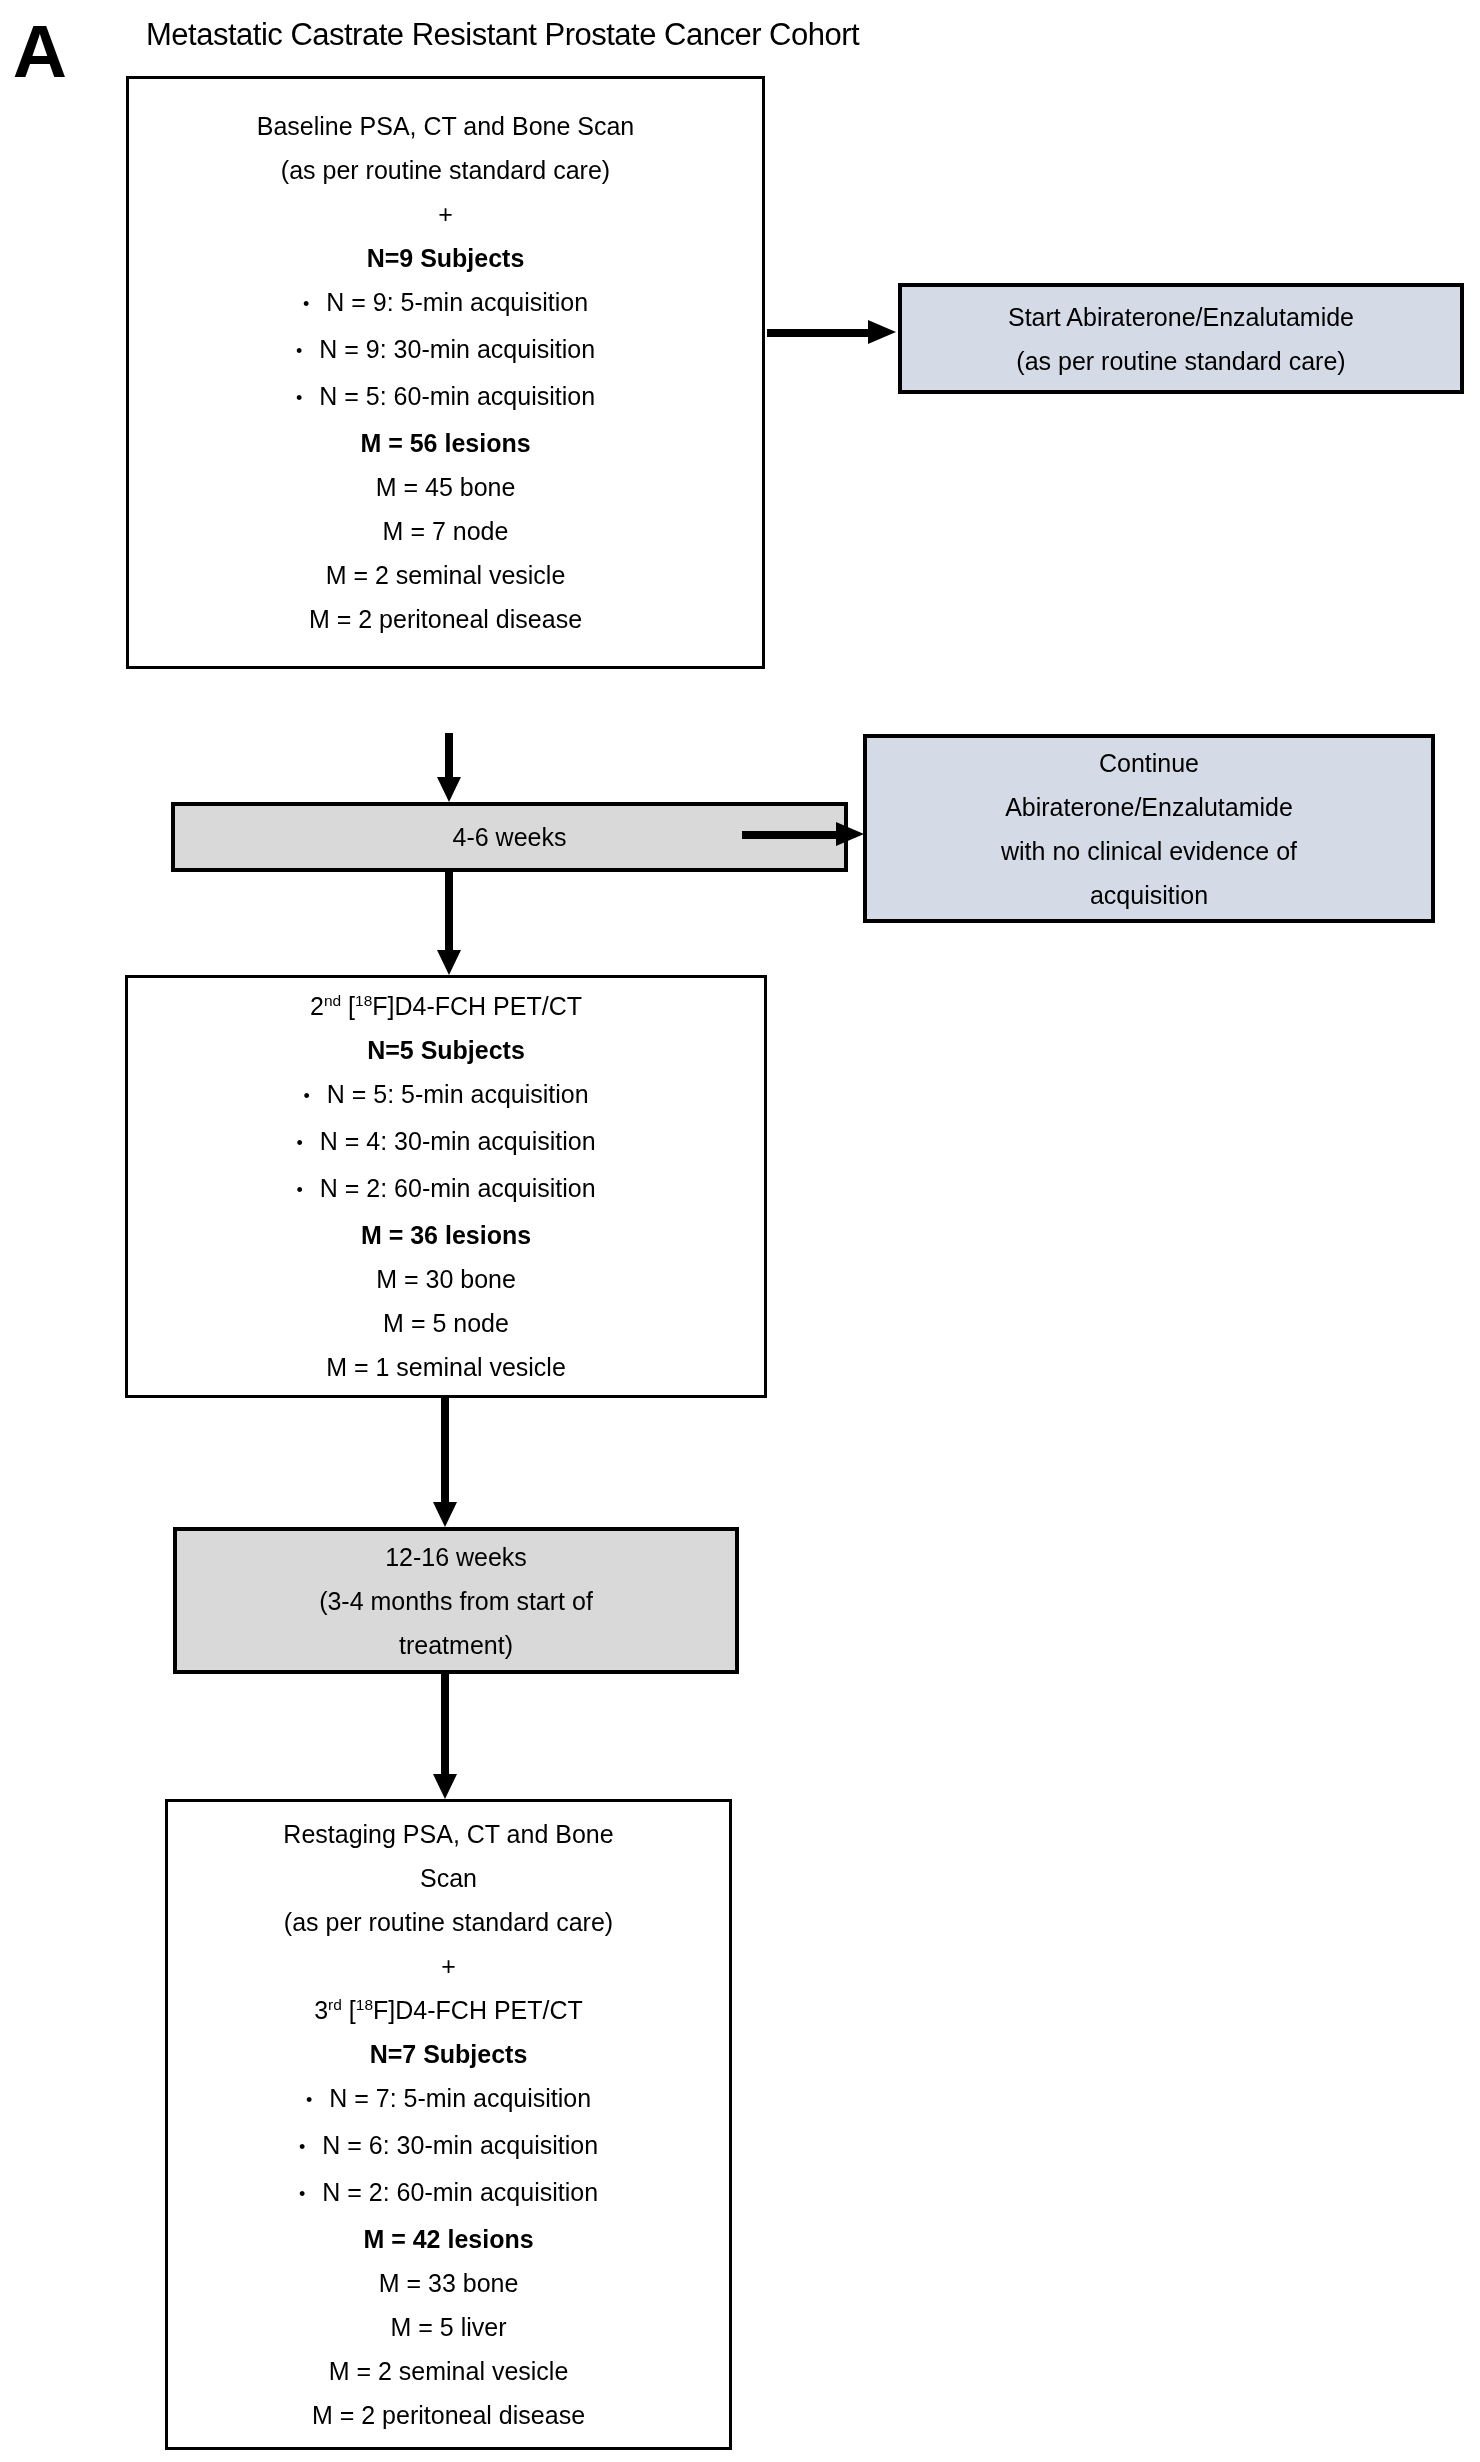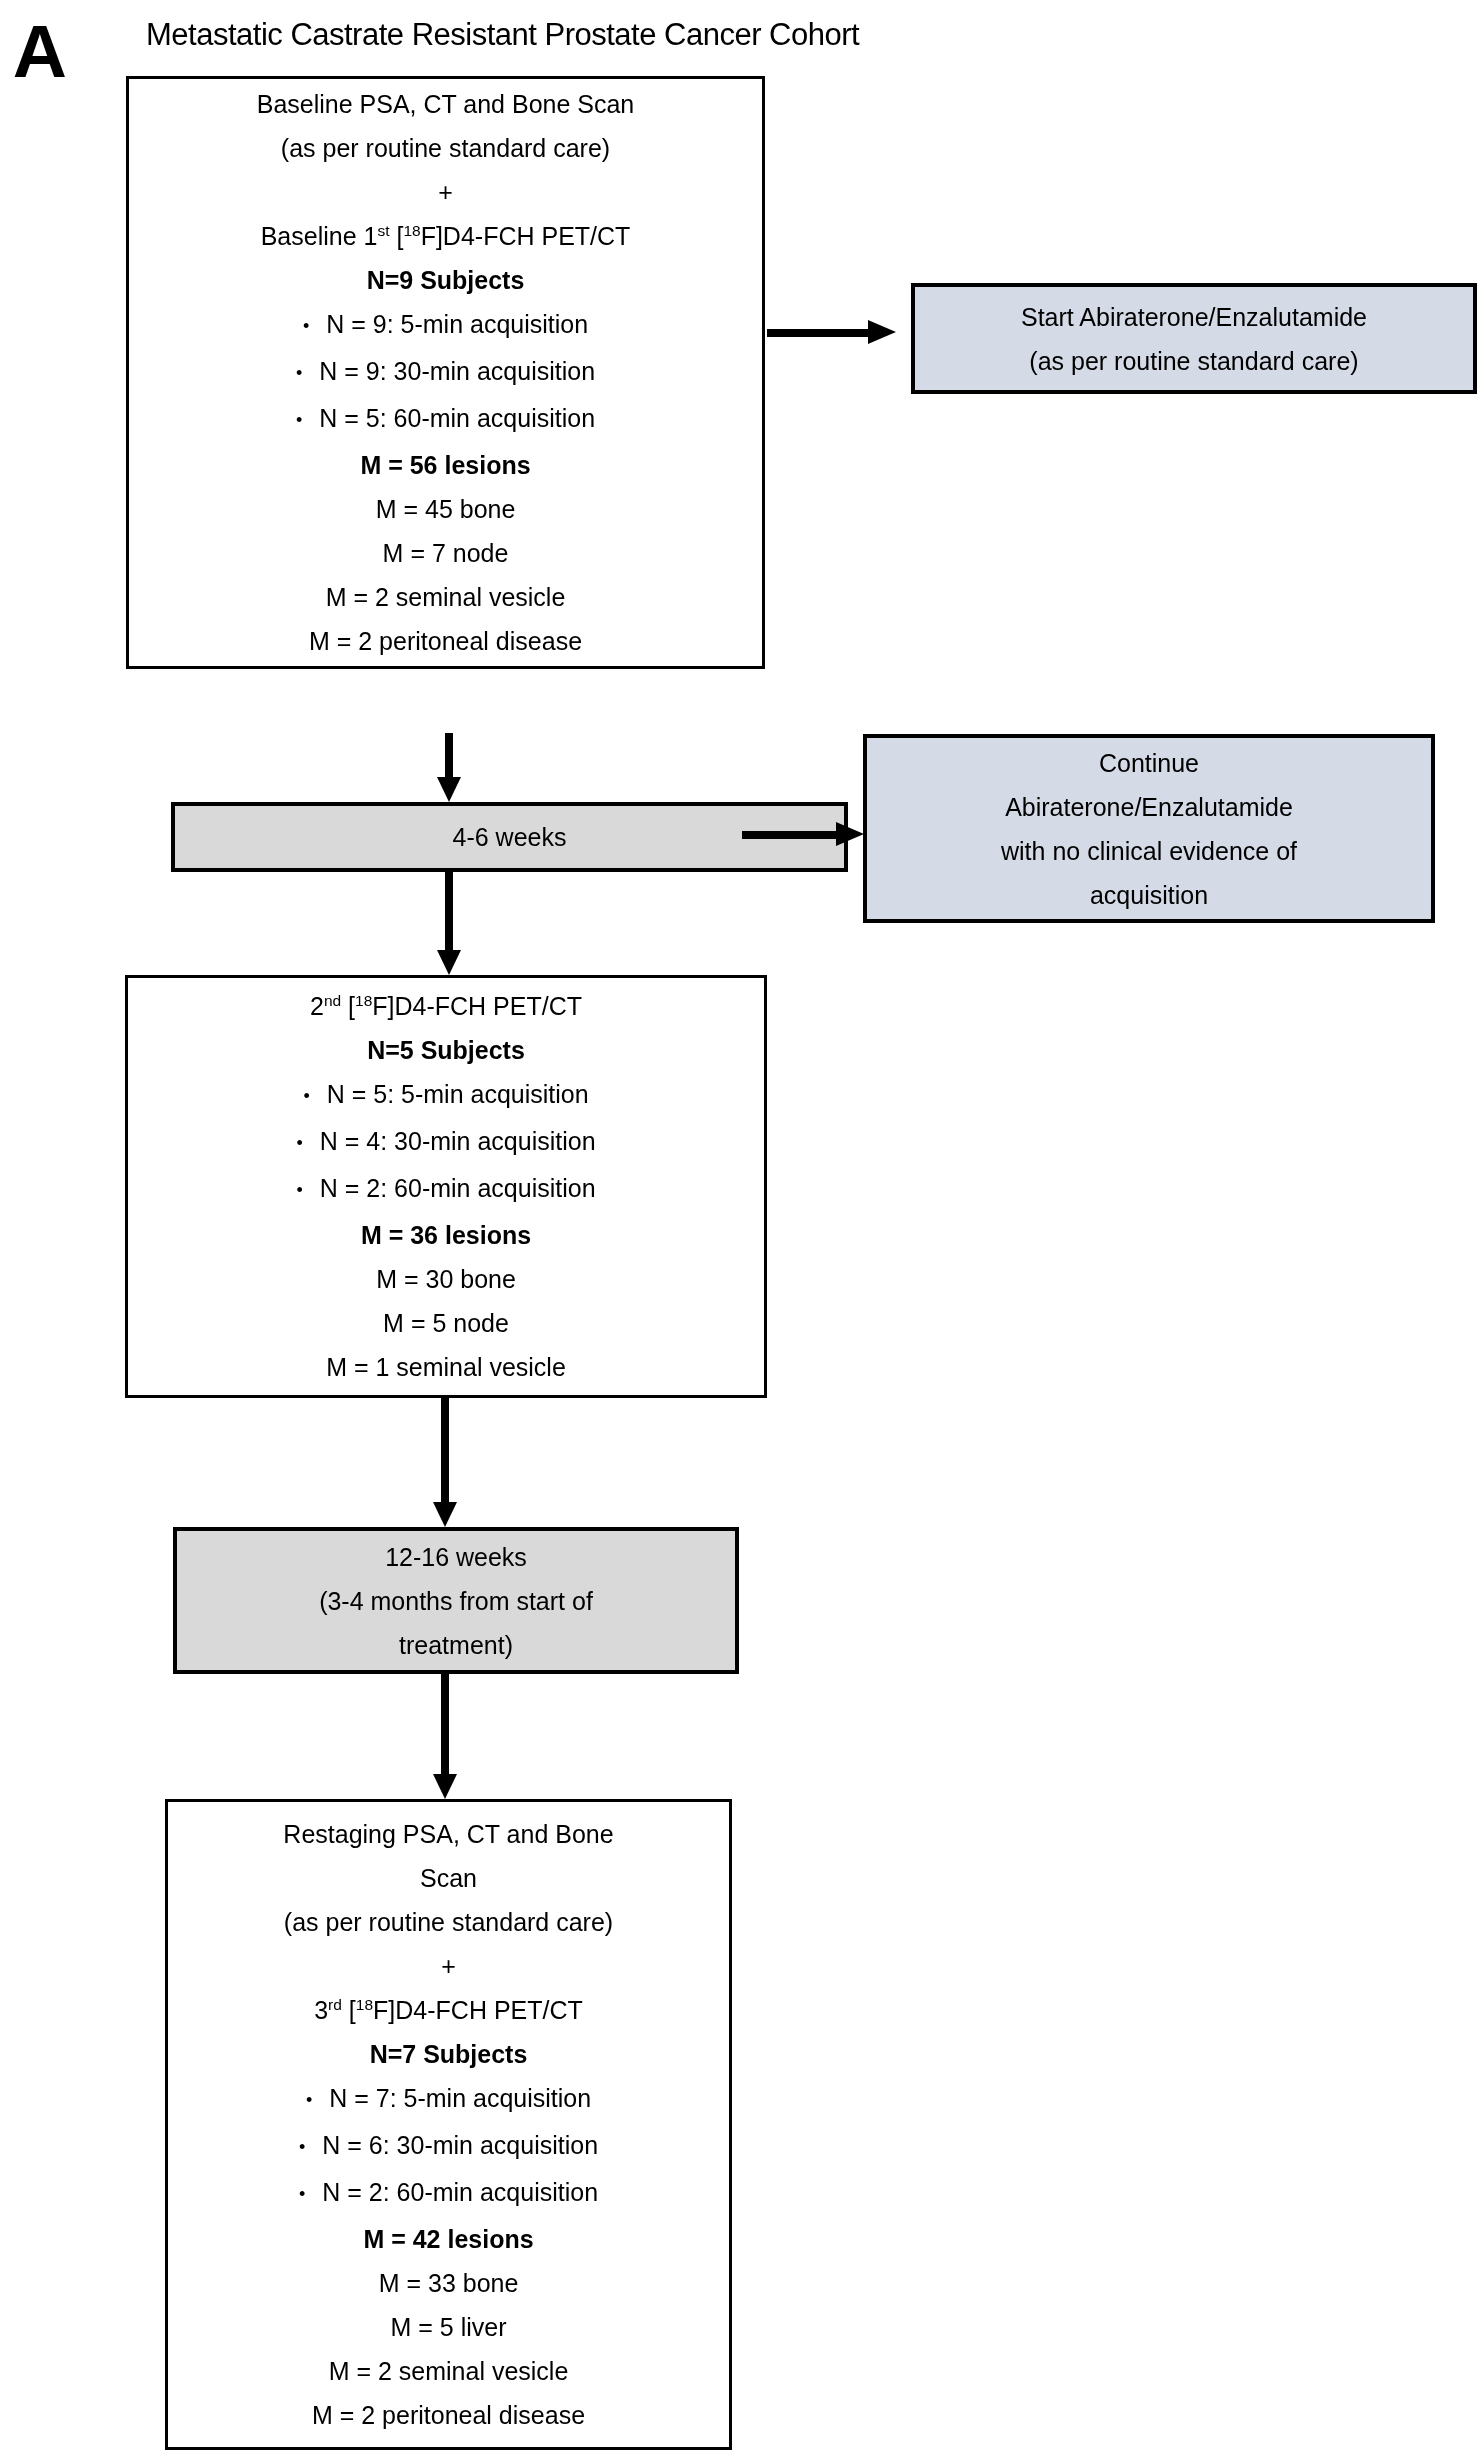--- a/index.html
+++ b/index.html
@@ -66,33 +66,32 @@
 </head>
 <body style="--box-white: #ffffff; --box-blue: #d4dae6; --box-gray: #d9d9d9; --line: #000000;">
 
 <div class="panel-label" style="left:12.7px;top:14px;">A</div>
 <div class="fig-title" style="left:146px;top:17px;">Metastatic Castrate Resistant Prostate Cancer Cohort</div>
 
 <div class="box box-white" style="left:126px;top:76px;width:639px;height:593px;">
     <div class="line">Baseline PSA, CT and Bone Scan</div>
     <div class="line">(as per routine standard care)</div>
     <div class="line">+</div>
-    <div class="line">Baseline 1<sup>st</sup> [<sup>18</sup>F]D4-FCH PET/CT</div>
     <div class="line bold">N=9 Subjects</div>
     <div class="line"><span class="bullet">•</span>N = 9: 5-min acquisition</div>
     <div class="line"><span class="bullet">•</span>N = 9: 30-min acquisition</div>
     <div class="line"><span class="bullet">•</span>N = 5: 60-min acquisition</div>
     <div class="line bold">M = 56 lesions</div>
     <div class="line">M = 45 bone</div>
     <div class="line">M = 7 node</div>
     <div class="line">M = 2 seminal vesicle</div>
     <div class="line">M = 2 peritoneal disease</div>
   </div>
 
-<div class="box box-blue" style="left:898px;top:283px;width:566px;height:111px;margin-left:13px;">
+<div class="box box-blue" style="left:898px;top:283px;width:566px;height:111px;">
     <div class="line">Start Abiraterone/Enzalutamide</div>
     <div class="line">(as per routine standard care)</div>
   </div>
 
 <div class="box box-gray" style="left:171px;top:802px;width:677px;height:70px;">
     <div class="line">4-6 weeks</div>
   </div>
 
 <div class="box box-blue" style="left:863px;top:734px;width:572px;height:189px;">
     <div class="line">Continue</div>

